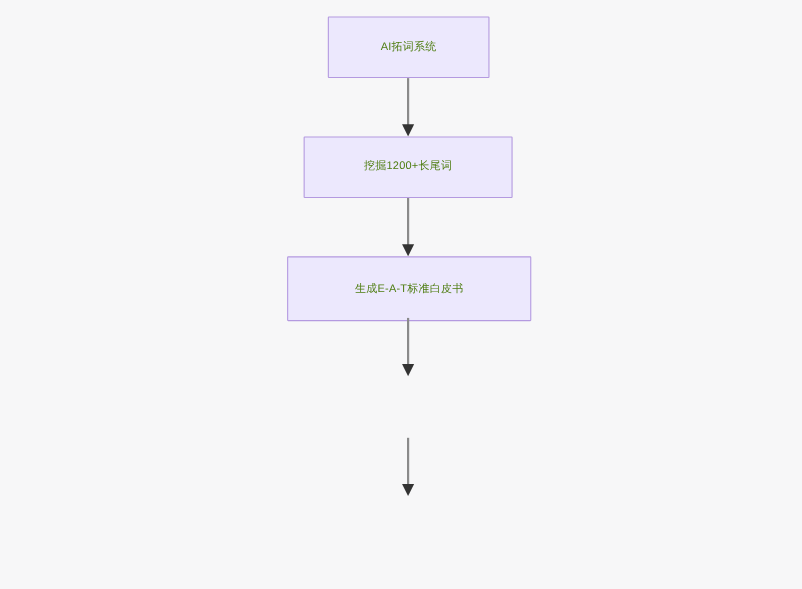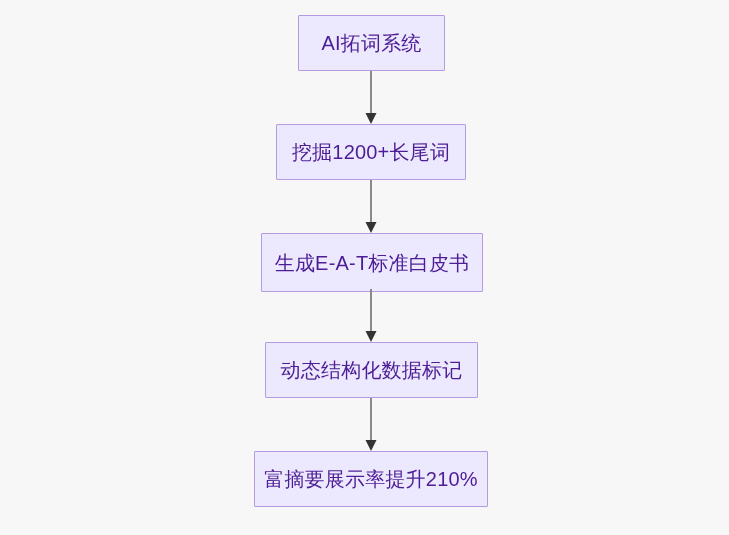--- a/index.html
+++ b/index.html
@@ -22,22 +22,22 @@
     position: absolute;
     box-sizing: border-box;
     background: #ece8fd;
     border: 1px solid #b49ae0;
     border-radius: 1px;
     display: flex;
     align-items: center;
     justify-content: center;
   }
   .node-label {
-    font-size: 20px;
-    color: #4c1d95;
+    font-size: 10px;
+    color: #4d7c0f;
     line-height: 1;
     letter-spacing: 0.2px;
     white-space: nowrap;
   }
   .edge {
     position: absolute;
     width: 24px;
     pointer-events: none;
   }
   .edge svg {
@@ -87,28 +87,22 @@
     <span class="node-label">生成E-A-T标准白皮书</span>
   </div>
 
   <div class="edge" id="edge-2">
     <svg width="24" height="53" viewBox="0 0 24 53" aria-hidden="true">
       <line x1="12" y1="0" x2="12" y2="44" stroke="#8a8a8a" stroke-width="2"></line>
       <polygon points="12,53 6.5,42 17.5,42" fill="#333333"></polygon>
     </svg>
   </div>
 
-  <div class="node" id="node-3">
-    <span class="node-label">动态结构化数据标记</span>
-  </div>
 
   <div class="edge" id="edge-3">
     <svg width="24" height="53" viewBox="0 0 24 53" aria-hidden="true">
       <line x1="12" y1="0" x2="12" y2="44" stroke="#8a8a8a" stroke-width="2"></line>
       <polygon points="12,53 6.5,42 17.5,42" fill="#333333"></polygon>
     </svg>
   </div>
 
-  <div class="node" id="node-4">
-    <span class="node-label">富摘要展示率提升210%</span>
-  </div>
 
 </div>
 
 </body></html>

